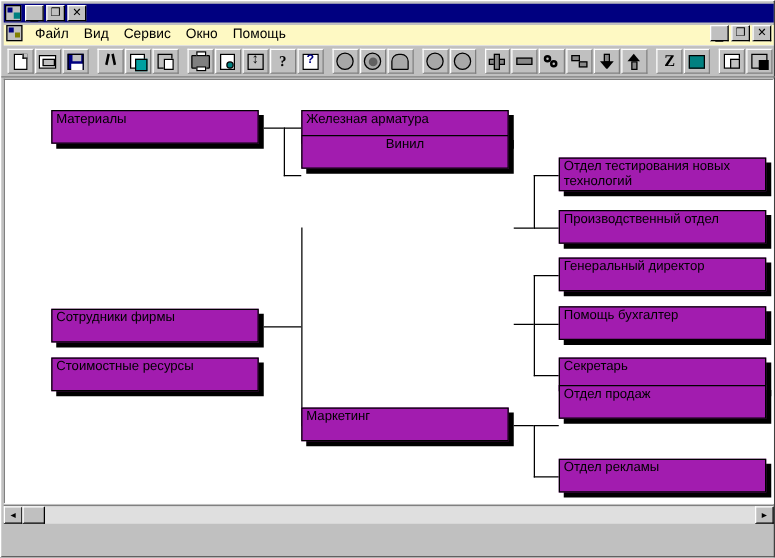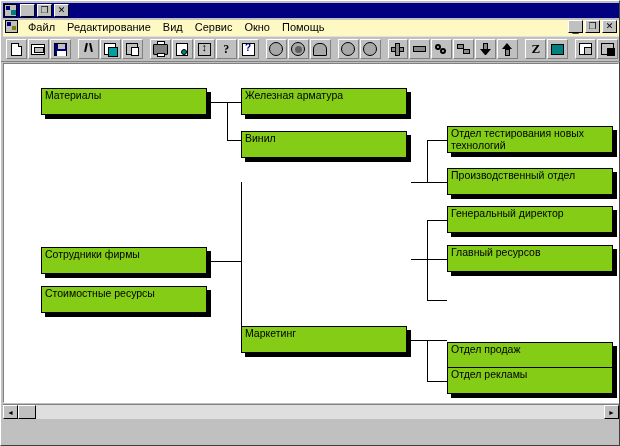--- a/index.html
+++ b/index.html
@@ -112,21 +112,21 @@
   .fillg{width:13px;height:12px;border:1px solid #000;background:#c0c0c0;box-sizing:border-box;position:relative;}
   .fillg:after{content:"";position:absolute;left:5px;top:4px;width:8px;height:8px;background:#000;}
 
   
   .mdi{position:absolute;left:2px;top:62px;width:616px;height:340px;background:#ffffff;
        border-left:1px solid #808080;border-top:1px solid #808080;
        border-right:1px solid #ffffff;border-bottom:1px solid #ffffff;
        box-sizing:border-box;overflow:hidden;}
   .canvas{position:absolute;left:0;top:0;width:616px;height:338px;}
 
-  .node{position:absolute;background:#84cc16;border:1px solid #000000;box-sizing:border-box;
+  .node{position:absolute;background:#a21caf;border:1px solid #000000;box-sizing:border-box;
         box-shadow:4px 4px 0 0 #000000;padding-left:32px;}
   .node .lbl{position:absolute;left:3px;top:1px;right:3px;color:#000;font-size:10.5px;
              line-height:11.5px;white-space:pre-line;}
 
   .wire{position:absolute;background:#000000;}
   .wire.h{height:1px;}
   .wire.v{width:1px;}
 
   
   .hscroll{position:absolute;left:2px;top:403px;width:616px;height:15px;background:#c0c0c0;
@@ -171,21 +171,20 @@
         </div>
       <div class="sysbtn cls">
           <span>✕</span>
         </div>
     </div>
   </div>
 
   <div class="menubar">
     <div class="menu-ico"></div>
     <div class="menu-item">Файл</div>
-    <div class="menu-item">Редактирование</div>
     <div class="menu-item">Вид</div>
     <div class="menu-item">Сервис</div>
     <div class="menu-item">Окно</div>
     <div class="menu-item">Помощь</div>
     <div class="menu-btns">
       <div class="sysbtn min">
           <span>_</span>
         </div>
       <div class="sysbtn max">
           <span>❐</span>
@@ -326,46 +325,49 @@
         <div class="wire h" style="left: 407px; top: 276px; width: 16px; height: 1px;"></div>
         <div class="wire h" style="left: 423px; top: 276px; width: 20px; height: 1px;"></div>
         <div class="wire h" style="left: 423px; top: 317px; width: 20px; height: 1px;"></div>
         <div class="wire v" style="left: 423px; top: 276px; width: 1px; height: 42px;"></div>
         <div class="node" style="left: 37px; top: 24px; width: 166px; height: 27px;">
           <div class="lbl">Материалы</div>
         </div>
         <div class="node" style="left: 237px; top: 24px; width: 166px; height: 27px;">
           <div class="lbl">Железная арматура</div>
         </div>
-        <div class="node" style="left: 237px; top: 67px; width: 166px; height: 27px;">
+        <div class="node" style="left: 237px; top: 44px; width: 166px; height: 27px; text-align: center;">
           <div class="lbl">Винил</div>
         </div>
         <div class="node" style="left: 443px; top: 62px; width: 166px; height: 27px;">
           <div class="lbl">Отдел тестирования новых
 технологий</div>
         </div>
         <div class="node" style="left: 443px; top: 104px; width: 166px; height: 27px;">
           <div class="lbl">Производственный отдел</div>
         </div>
         <div class="node" style="left: 37px; top: 222px; width: 166px; height: 27px;">
           <div class="lbl">Стоимостные ресурсы</div>
         </div>
         <div class="node" style="left: 37px; top: 183px; width: 166px; height: 27px;">
           <div class="lbl">Сотрудники фирмы</div>
         </div>
         <div class="node" style="left: 443px; top: 142px; width: 166px; height: 27px;">
           <div class="lbl">Генеральный директор</div>
         </div>
         <div class="node" style="left: 443px; top: 181px; width: 166px; height: 27px;">
-          <div class="lbl">Главный ресурсов</div>
+          <div class="lbl">Помощь бухгалтер</div>
+        </div>
+        <div class="node" style="left: 443px; top: 222px; width: 166px; height: 27px;">
+          <div class="lbl">Секретарь</div>
         </div>
         <div class="node" style="left: 237px; top: 262px; width: 166px; height: 27px; text-decoration: underline;">
           <div class="lbl">Маркетинг</div>
         </div>
-        <div class="node" style="left: 443px; top: 278px; width: 166px; height: 27px;">
+        <div class="node" style="left: 443px; top: 244px; width: 166px; height: 27px;">
           <div class="lbl">Отдел продаж</div>
         </div>
         <div class="node" style="left: 443px; top: 303px; width: 166px; height: 27px; text-decoration: underline;">
           <div class="lbl">Отдел рекламы</div>
         </div>
       </div>
   </div>
 
   <div class="hscroll">
     <div class="sbtn">

